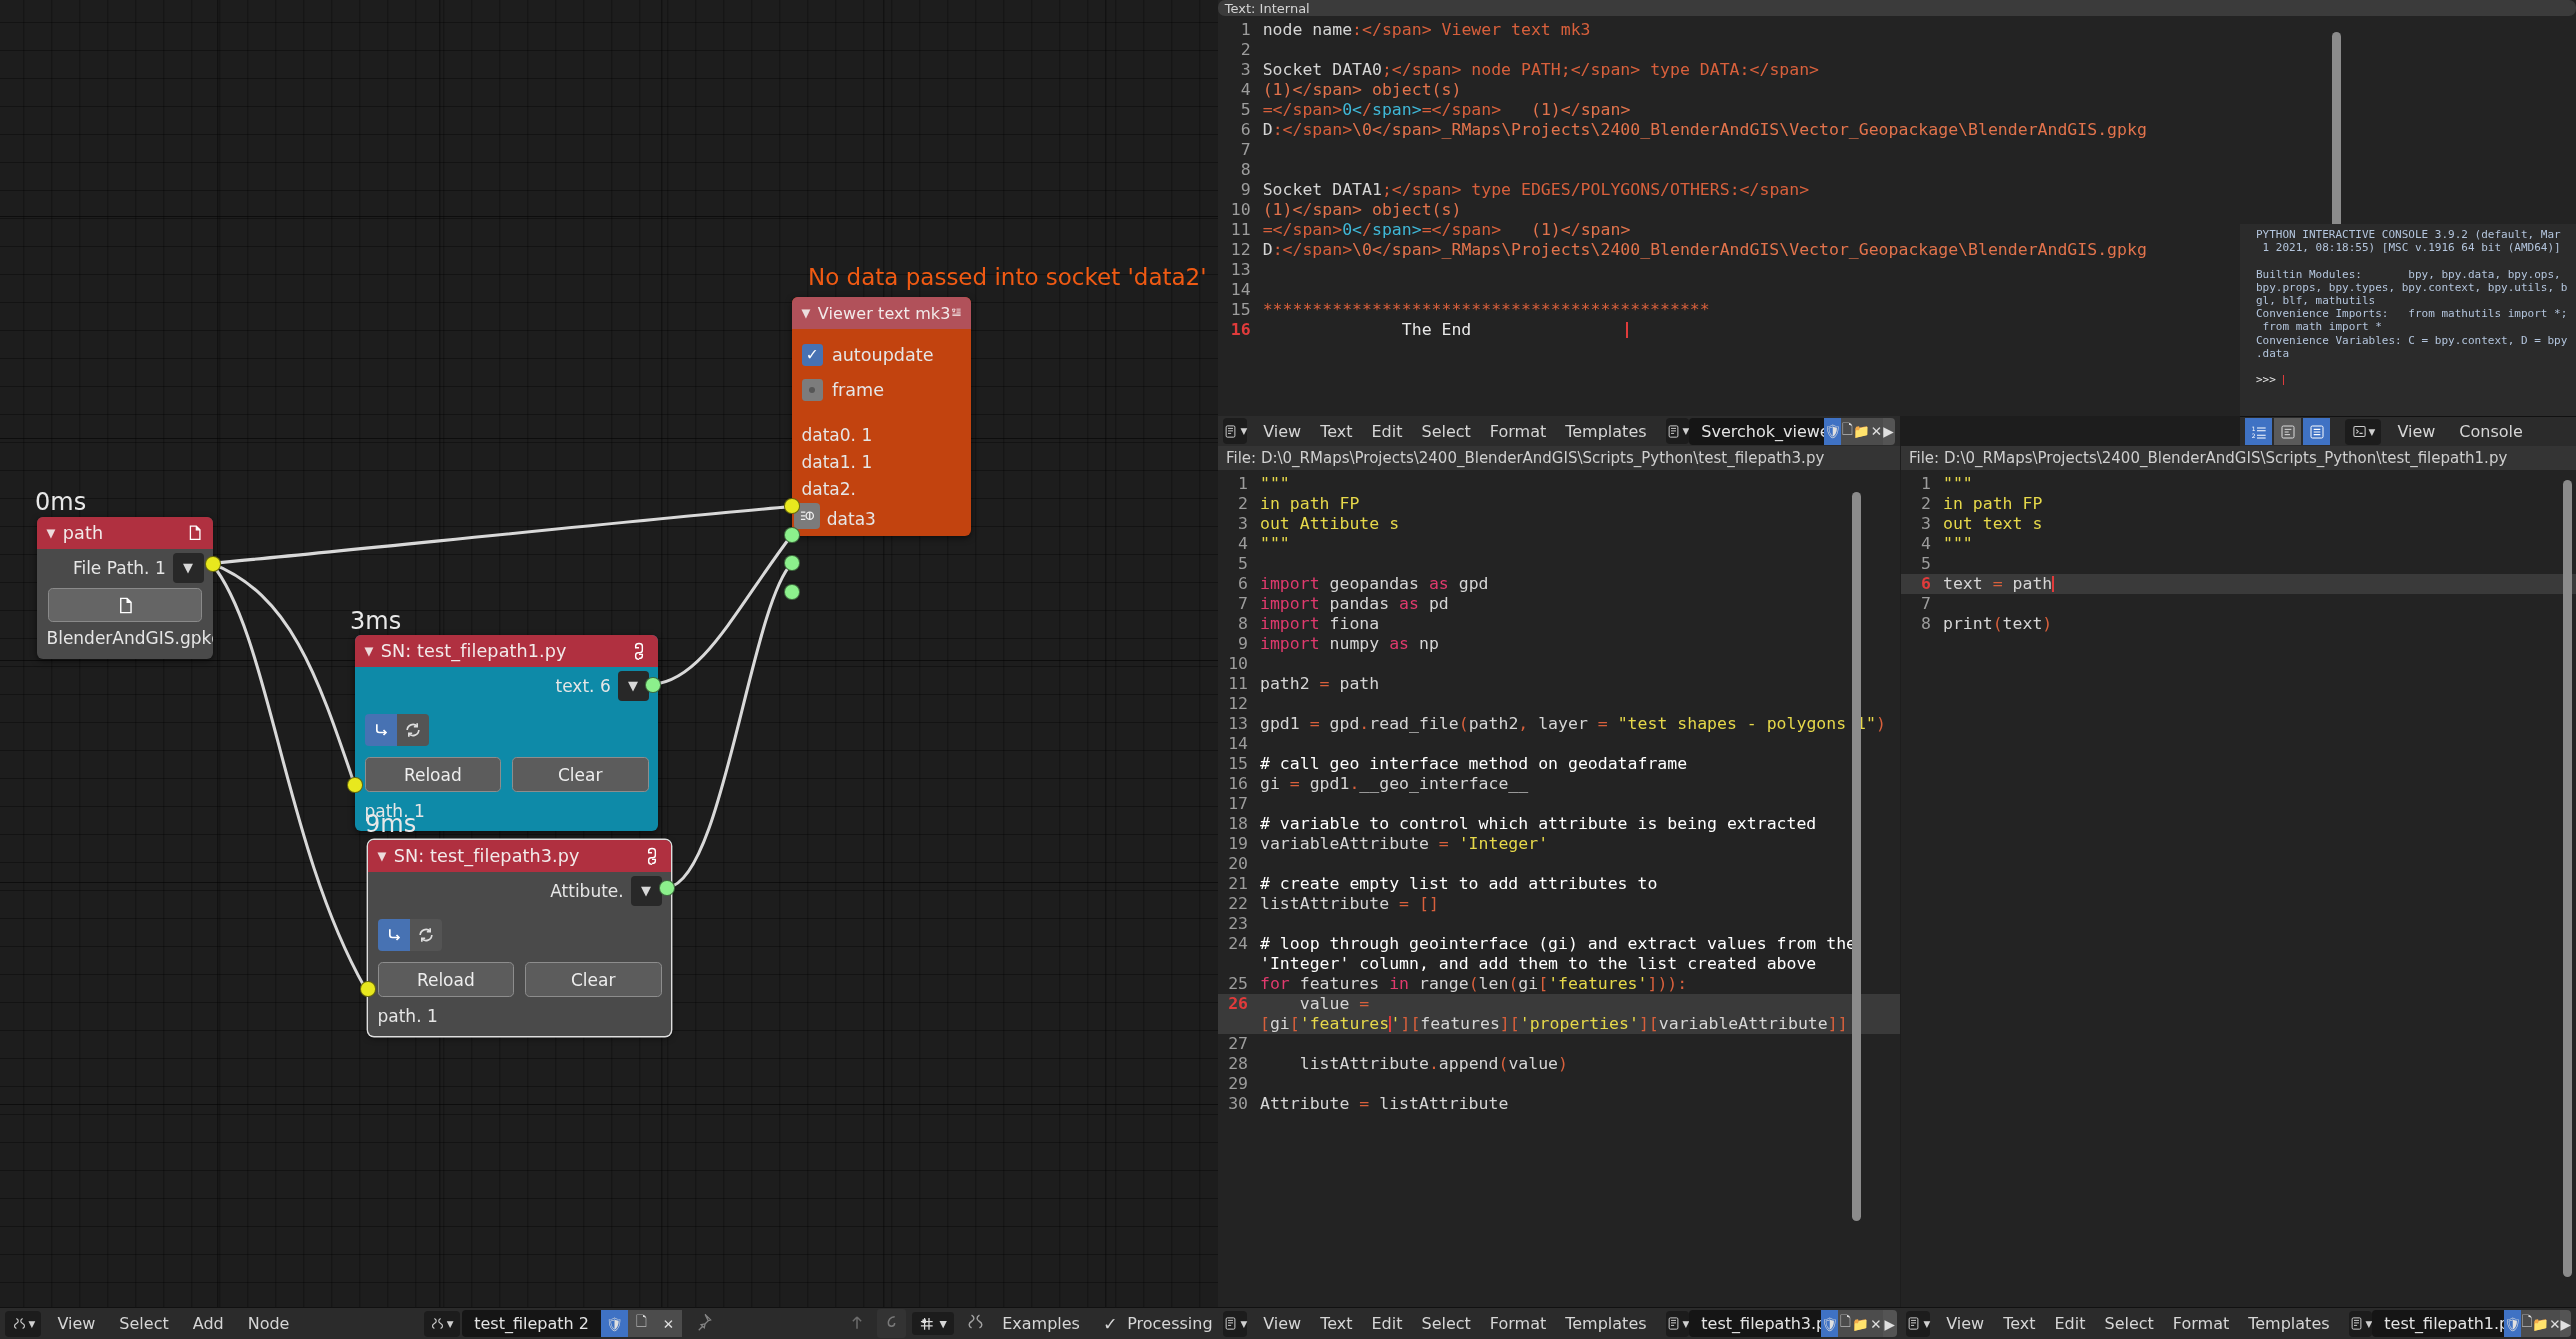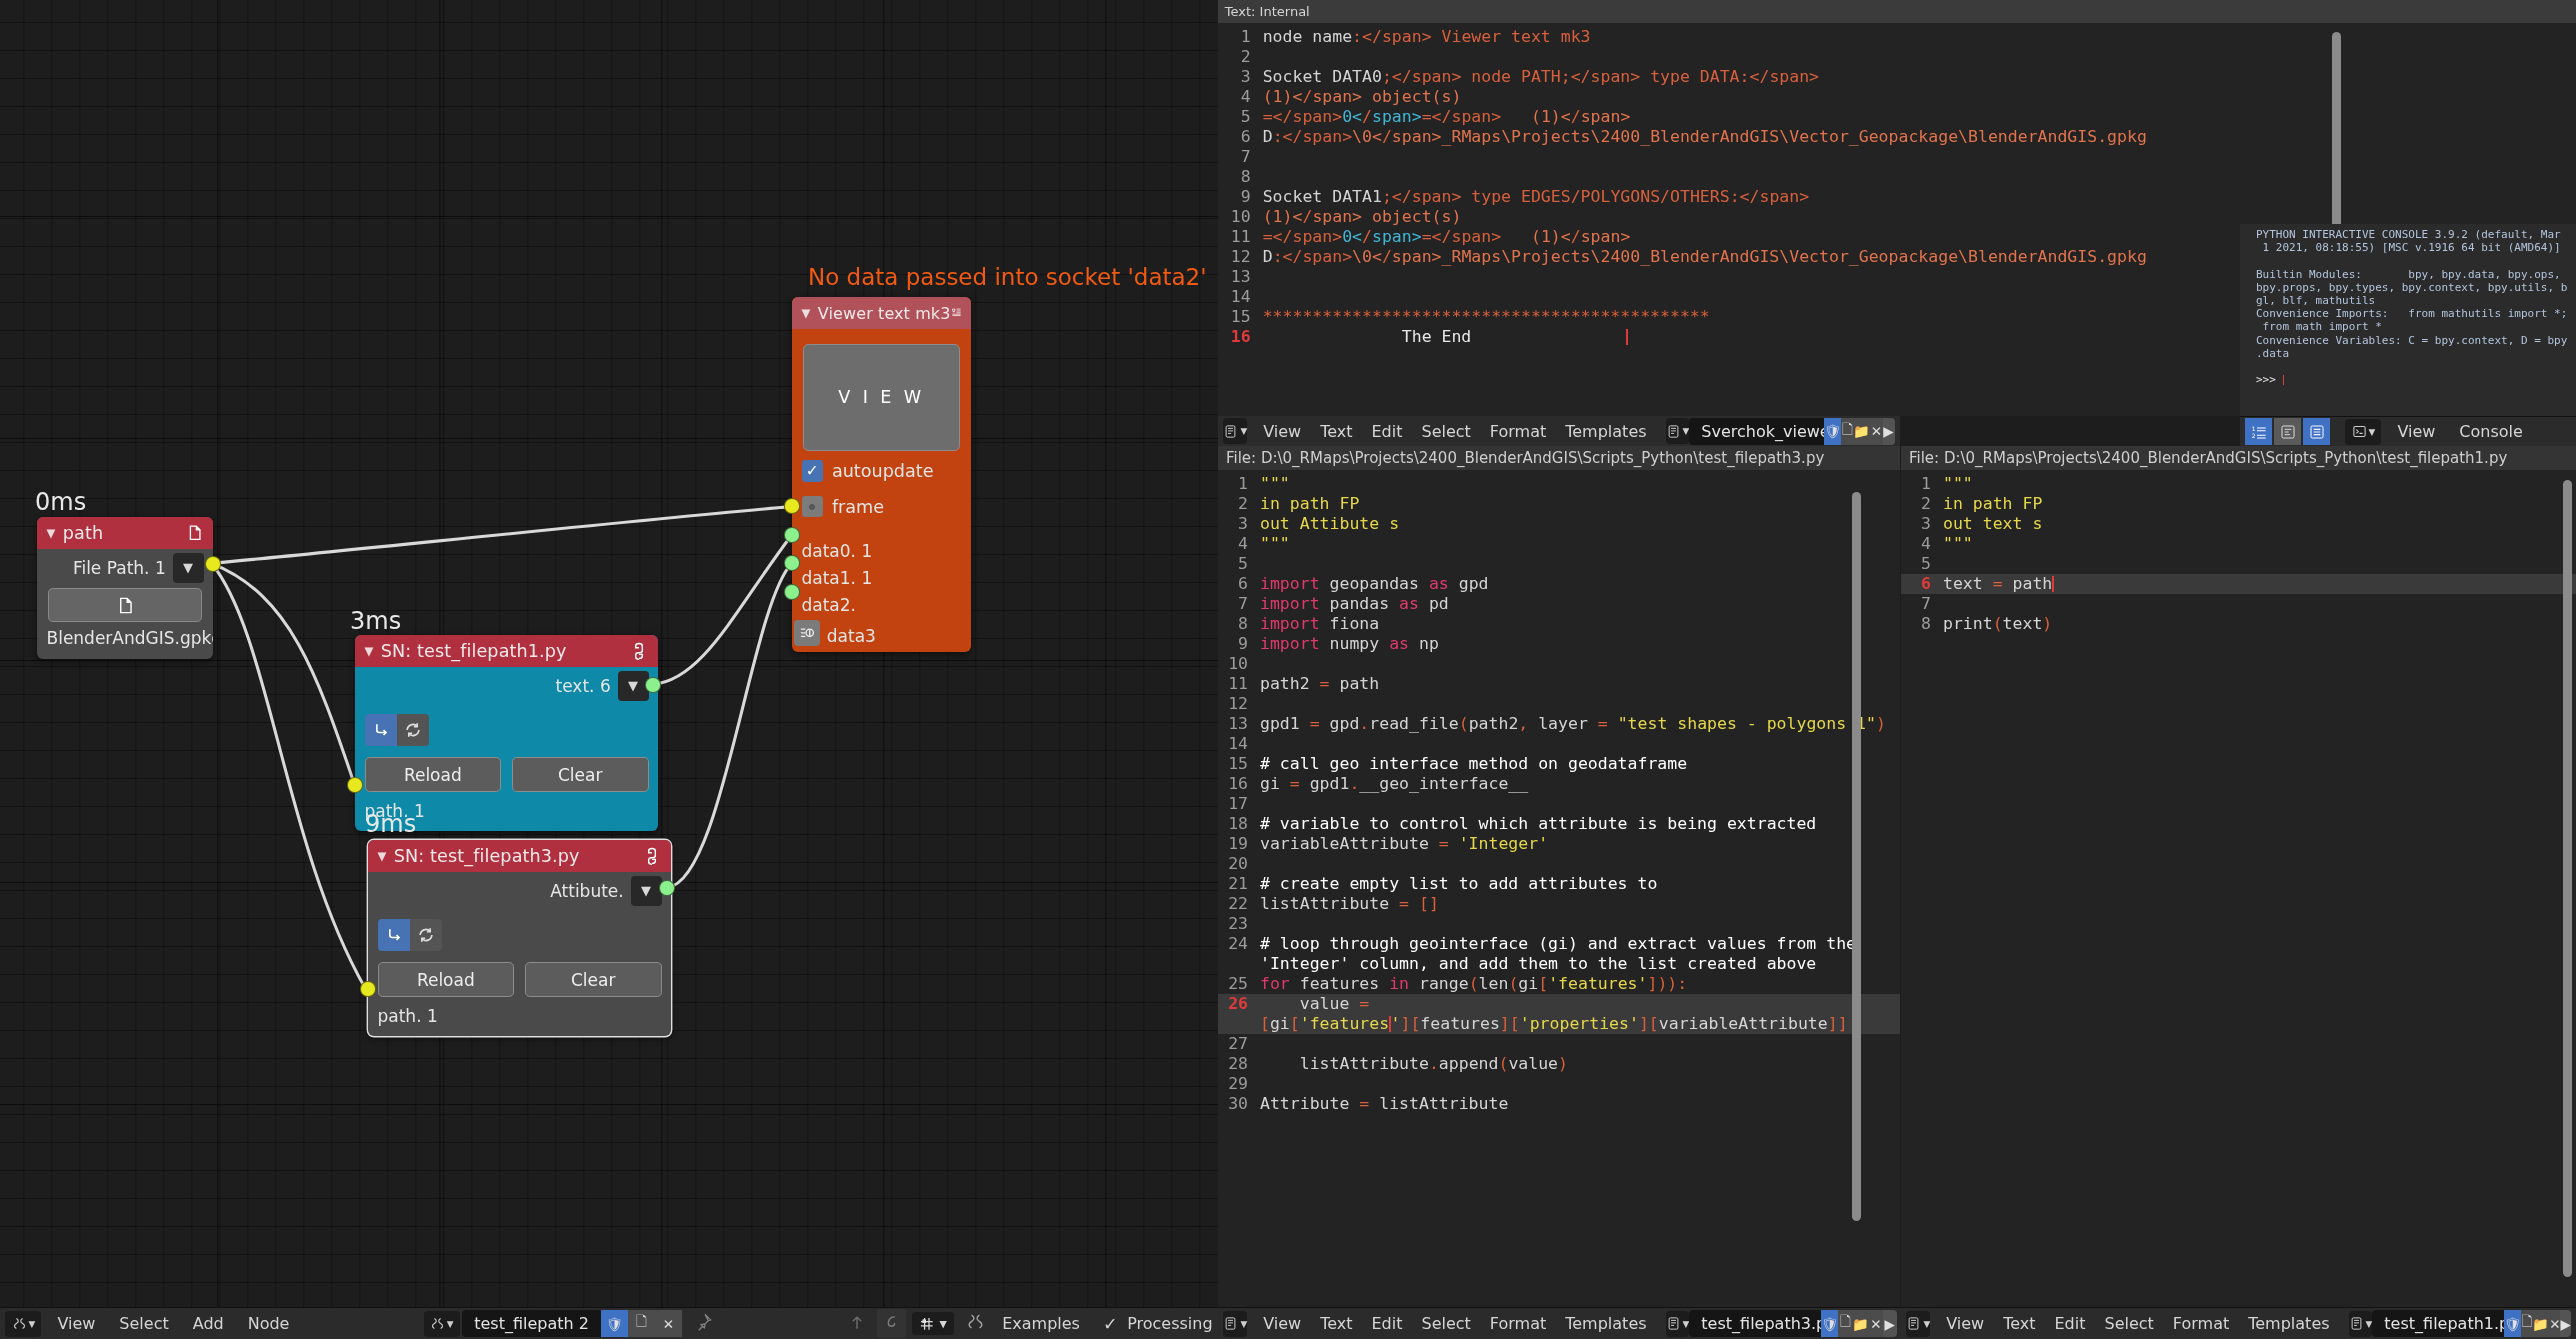--- a/index.html
+++ b/index.html
@@ -88,22 +88,22 @@
   .idfield{height:27px;background:#151515;border-radius:4px 0 0 4px;
            display:flex;align-items:center;padding:0 12px;font-size:16px;
            color:#e4e4e4;min-width:135px;}
   .sq{width:27px;height:27px;display:flex;align-items:center;
       justify-content:center;font-size:13.5px;background:#4c4c4c;color:#e0e0e0;}
   .sq.blue{background:#3f72c4;}
   .sq.play{background:#545454;border-radius:0 4px 4px 0;}
 
   
   .area{position:absolute;background:#232323;}
-  .area-title{height:23px;background:#3b3b3b;color:#d5d5d5;font-size:13px;
-              display:flex;align-items:center;padding:0 6.8px;}
+  .area-title{height:16px;background:#3b3b3b;color:#d5d5d5;font-size:13px;
+              display:flex;align-items:center;padding:0 6.8px;border-radius:7px;}
   .filebar{height:24px;background:#343434;color:#cfcfcf;font-size:15px;
            display:flex;align-items:center;padding:0 8px;
            white-space:nowrap;overflow:hidden;}
 
   .code{font-family:"DejaVu Sans Mono","Liberation Mono",monospace;
         font-size:16.5px;line-height:20px;padding-top:4px;}
   .ln{display:flex;align-items:flex-start;}
   .ln .num{width:42px;text-align:right;padding-right:12px;color:#9c9c9c;
            flex:none;user-select:none;}
   .ln .num.cur{color:#e03b3b;font-weight:bold;}
@@ -254,21 +254,20 @@
     <div class="node-hdr" style="background:#b1515a;">
       <span class="tri">▼</span>
       <span class="nm" style="font-size:16px;">Viewer text mk3</span>
       <svg width="17.6" height="17.6" viewBox="0 0 24 24">
         <path d="M3 4h6M4 10h4M3 4l2 6M9 4l-2 6" fill="none" stroke="#fff" stroke-width="1.6"></path>
         <path d="M12 4h9M12 8h9M12 12h9" fill="none" stroke="#fff" stroke-width="1.6"></path>
         <path d="M3 15h18M3 18h18" fill="none" stroke="#fff" stroke-width="1.6"></path>
       </svg>
     </div>
     <div class="node-body">
-      <div class="vw-box">V I E W</div>
       <div class="chk-row">
         <span class="chk on">✓</span>
         <span>autoupdate</span>
       </div>
       <div class="chk-row">
         <span class="chk off"></span>
         <span>frame</span>
       </div>
       <div class="row" style="margin-top:16px;">data0. 1</div>
       <div class="row">data1. 1</div>

